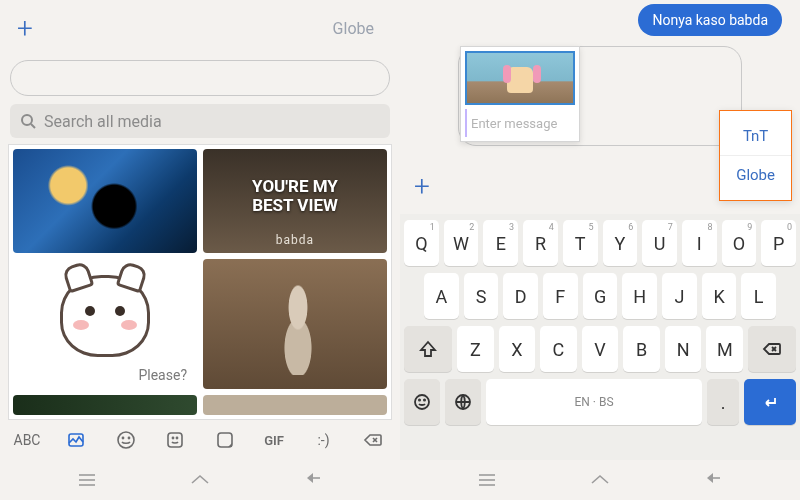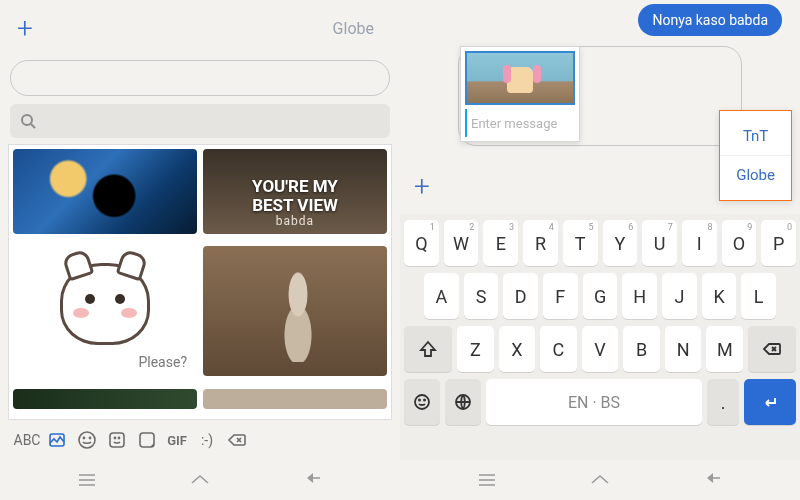--- a/index.html
+++ b/index.html
@@ -9,21 +9,21 @@
   
   .left-top { height: 56px; display: flex; align-items: center; padding: 0 10px; }
   .plus-btn { width: 30px; height: 30px; color: #3a6ec1; font-size: 28px; font-weight: 300; display:flex;align-items:center;justify-content:center; }
   .left-top-right { margin-left: auto; color: #9ba3af; font-size: 16px; padding-right: 16px; }
   .left-input-wrap { margin: 4px 10px 0 10px; }
   .msg-outline { border: 1px solid #c9c9c9; border-radius: 18px; height: 36px; }
   .search-bar { margin: 8px 10px 0 10px; background: #e6e4e1; border-radius: 6px; height: 34px; display:flex; align-items:center; padding: 0 10px; color:#8b8b8b; }
   .search-bar svg { width:16px; height:16px; margin-right:8px; stroke:#8b8b8b; fill:none; stroke-width:2;}
   .gif-grid { background:#fff; margin: 6px 8px 0 8px; border:1px solid #ddd; padding:4px; display:grid; grid-template-columns:1fr 1fr; gap:6px; flex:1; overflow:hidden;}
   .gif-cell { background:#ccc; border-radius:4px; position:relative; overflow:hidden;}
-  .gif-cell.tall { grid-row: span 1; height:85px;}
+  .gif-cell.tall { grid-row: span 1; height:104px;}
   .gif-cell.big { height:130px;}
   .gif-cell .overlay-text { position:absolute; color:#fff; font-weight:700; text-shadow:0 1px 3px rgba(0,0,0,.7);}
   .gif1 { background: linear-gradient(135deg,#1a4d8f 0%,#2d6fb8 40%,#0d3a6b 70%,#071c33 100%);}
   .gif1::after{content:"";position:absolute;inset:0;background:radial-gradient(circle at 30% 35%,#f2c96b 0 12%,transparent 14%),radial-gradient(circle at 55% 55%,#000 0 18%,transparent 20%);}
   .gif2 { background: linear-gradient(180deg,#3a3128 0%,#6b5a48 100%);}
   .gif2 .overlay-text { top:28px; left:0; right:0; text-align:center; font-size:17px; line-height:1.1;}
   .gif2 .brand { position:absolute; bottom:6px; left:0; right:0; text-align:center; color:#e6e0d6; font-size:12px; letter-spacing:1px;}
   .gif3 { background:#fff;text-align:right;}
   .gif3 .cat-face{position:absolute;left:50%;top:44%;transform:translate(-50%,-50%);width:90px;height:82px;background:#fff;border:3px solid #5a4a42;border-radius:46% 46% 42% 42%;}
   .gif3 .ear{position:absolute;width:26px;height:26px;background:#fff;border:3px solid #5a4a42;border-radius:40% 40% 4px 4px;}
@@ -31,68 +31,69 @@
   .gif3 .ear.r{right:2px;top:-14px;transform:rotate(18deg);}
   .gif3 .eye{position:absolute;width:10px;height:10px;background:#3a2e28;border-radius:50%;top:28px;}
   .gif3 .eye.l{left:22px;} .gif3 .eye.r{right:22px;}
   .gif3 .blush{position:absolute;width:16px;height:10px;background:#f6b9b9;border-radius:50%;top:42px;}
   .gif3 .blush.l{left:10px;} .gif3 .blush.r{right:10px;}
   .gif3 .label{position:absolute;right:10px;bottom:6px;color:#7a7a7a;font-size:14px;}
   .gif4 { background: linear-gradient(180deg,#8a6f54 0%,#5f4a36 100%);}
   .gif4::after{content:"";position:absolute;left:36%;top:20%;width:58px;height:90px;background:radial-gradient(ellipse at 50% 25%,#d9cbb9 0 22%,transparent 24%),radial-gradient(ellipse at 50% 70%,#c8b9a5 0 32%,transparent 34%);}
   .gif5{background:linear-gradient(90deg,#1a2e1a,#2f4a2f);}
 
-  .kb-toolbar { height:40px; display:flex; align-items:center; justify-content:flex-start; padding: 0 12px; color:#6c6c6c;}
+  .kb-toolbar { height:40px; display:flex; align-items:center; justify-content:space-between; padding: 0 12px; color:#6c6c6c;}
   .kb-toolbar .tb-item{font-size:14px;display:flex;align-items:center;justify-content:center;min-width:30px;}
   .kb-toolbar .tb-item.active{color:#2b6cd4;}
   .kb-toolbar svg{width:20px;height:20px;fill:none;stroke:currentColor;stroke-width:1.6;}
 
   .nav-bar { height:40px; display:flex; align-items:center; justify-content:space-around; padding:0 30px;}
   .nav-bar .nav-ic{width:26px;height:26px;color:#9c9c9c;display:flex;align-items:center;justify-content:center;}
   .nav-bar svg{width:24px;height:24px;fill:none;stroke:currentColor;stroke-width:1.6;}
 
   
   .msg-bubble{position:absolute;top:4px;right:18px;background:#2b6cd4;color:#fff;padding:8px 14px;border-radius:16px;font-size:14px;}
   .compose-area{position:absolute;top:46px;left:58px;right:58px;height:100px;border:1px solid #c9c9c9;border-radius:18px;}
   .attach-card{position:absolute;top:46px;left:60px;width:120px;background:#fff;border:1px solid #d5d5d5;box-shadow:0 2px 6px rgba(0,0,0,.12);padding:4px;}
   .attach-thumb{height:54px;border:2px solid #3a87d1;background:linear-gradient(180deg,#8fc6d9 0%,#7fb8cc 55%,#a68a6f 58%,#8f7558 100%);position:relative;overflow:hidden;}
   .attach-thumb::before{content:"";position:absolute;left:50%;top:28%;transform:translateX(-50%);width:26px;height:26px;background:#f5d6a7;border-radius:6px 6px 4px 4px;}
   .attach-thumb::after{content:"";position:absolute;left:34%;top:24%;width:8px;height:18px;background:#f09ab8;border-radius:4px;box-shadow:30px 0 0 #f09ab8;}
-  .attach-input{height:28px;display:flex;align-items:center;color:#b4b4b4;font-size:13px;padding-left:4px;border-left:2px solid #0ea5e9;margin-top:4px;}
+  .attach-input{height:28px;display:flex;align-items:center;color:#b4b4b4;font-size:13px;padding-left:4px;border-left:2px solid #c4b5fd;margin-top:4px;}
   .plus-right{position:absolute;left:14px;top:170px;color:#3a6ec1;font-size:28px;font-weight:300;}
   .sim-popup{position:absolute;right:8px;top:110px;background:#fff;border:1px solid #f97316;box-shadow:0 2px 8px rgba(0,0,0,.12);padding:6px 0;}
   .sim-item{padding:10px 16px;font-size:15px;color:#3a6ec1;min-width:56px;text-align:center;}
   .sim-item+.sim-item{border-top:1px solid #eee;}
 
   .keyboard{position:absolute;left:0;right:0;bottom:40px;top:214px;background:#efeeeb;padding:6px 4px 4px 4px;display:flex;flex-direction:column;gap:7px;}
   .krow{display:flex;gap:5px;justify-content:center;}
   .key{background:#fff;border-radius:5px;height:46px;flex:1;display:flex;align-items:center;justify-content:center;position:relative;font-size:18px;color:#333;box-shadow:0 1px 0 rgba(0,0,0,.12);}
   .key .sup{position:absolute;top:2px;right:4px;font-size:9px;color:#999;}
   .key.mod{background:#e4e2de;flex:0 0 48px;}
   .key.enter{background:#2b6cd4;color:#fff;flex:0 0 52px;}
-  .key.space{flex:1;font-size:16px;color:#888;}
+  .key.space{flex:1;font-size:12px;color:#888;}
   .key.sym{flex:0 0 50px;font-size:13px;}
   .key svg{width:20px;height:20px;fill:none;stroke:currentColor;stroke-width:1.8;}
 </style>
 </head>
 <body>
 
 <div class="half">
   <div class="left-top">
     <div class="plus-btn">+</div>
     <div class="left-top-right">Globe</div>
   </div>
   <div class="left-input-wrap">
     <div class="msg-outline"></div>
   </div>
   <div class="search-bar">
     <svg>
         <circle cx="7" cy="7" r="5"></circle>
         <line x1="11" y1="11" x2="15" y2="15"></line>
       </svg>
+    <span>Search all media</span>
   </div>
   <div class="gif-grid">
     <div class="gif-cell tall gif1"></div>
     <div class="gif-cell tall gif2">
       <div class="overlay-text" style="white-space:pre-line">YOU'RE MY
 BEST VIEW</div>
       <div class="brand">babda</div>
     </div>
     <div class="gif-cell big gif3">
       <div class="cat-face">

